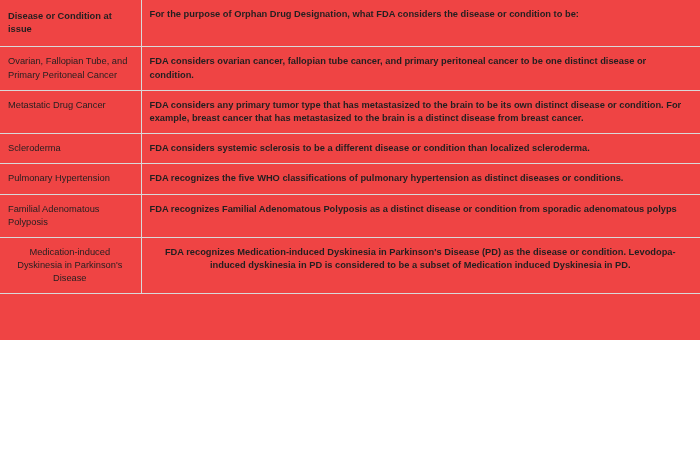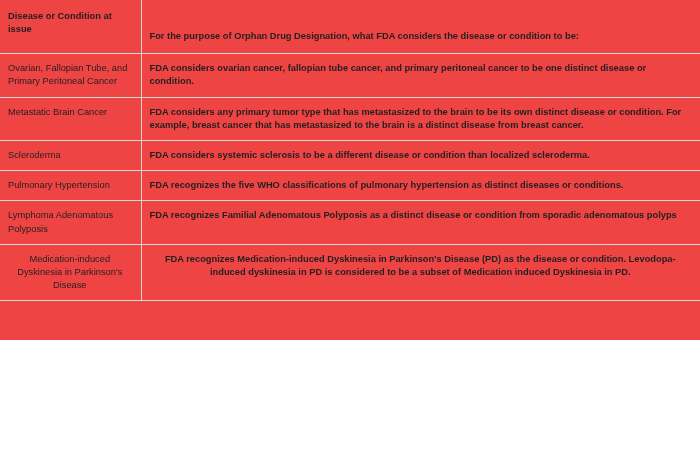--- a/index.html
+++ b/index.html
@@ -45,21 +45,21 @@
     border-right: 1px solid #d9d9d9;
   }
   table.fda-table thead th {
     font-weight: bold;
     border-top: none;
     border-bottom: 1px solid #d9d9d9;
     padding-top: 10px;
     padding-bottom: 10px;
   }
   table.fda-table thead th.head-meaning {
-    padding-top: 30px;
+    padding-top: 8px;
   }
   table.fda-table td.cell-condition {
     font-weight: normal;
   }
   table.fda-table tbody tr:last-child td {
     border-bottom: 1px solid #d9d9d9;
     text-align: center;
   }
 </style>
 </head>
@@ -76,33 +76,33 @@
         <th class="head-condition">Disease or Condition at issue</th>
         <th class="head-meaning">For the purpose of Orphan Drug Designation, what FDA considers the disease or condition to be:</th>
       </tr>
     </thead>
     <tbody>
       <tr>
         <td class="cell-condition">Ovarian, Fallopian Tube, and Primary Peritoneal Cancer</td>
         <td class="cell-meaning">FDA considers ovarian cancer, fallopian tube cancer, and primary peritoneal cancer to be one distinct disease or condition.</td>
       </tr>
       <tr>
-        <td class="cell-condition">Metastatic Brain Cancer</td>
+        <td class="cell-condition">Metastatic Drug Cancer</td>
         <td class="cell-meaning">FDA considers any primary tumor type that has metastasized to the brain to be its own distinct disease or condition. For example, breast cancer that has metastasized to the brain is a distinct disease from breast cancer.</td>
       </tr>
       <tr>
         <td class="cell-condition">Scleroderma</td>
         <td class="cell-meaning">FDA considers systemic sclerosis to be a different disease or condition than localized scleroderma.</td>
       </tr>
       <tr>
         <td class="cell-condition">Pulmonary Hypertension</td>
         <td class="cell-meaning">FDA recognizes the five WHO classifications of pulmonary hypertension as distinct diseases or conditions.</td>
       </tr>
       <tr>
-        <td class="cell-condition">Lymphoma Adenomatous Polyposis</td>
+        <td class="cell-condition">Familial Adenomatous Polyposis</td>
         <td class="cell-meaning">FDA recognizes Familial Adenomatous Polyposis as a distinct disease or condition from sporadic adenomatous polyps</td>
       </tr>
       <tr>
         <td class="cell-condition">Medication-induced Dyskinesia in Parkinson's Disease</td>
         <td class="cell-meaning">FDA recognizes Medication-induced Dyskinesia in Parkinson's Disease (PD) as the disease or condition. Levodopa-induced dyskinesia in PD is considered to be a subset of Medication induced Dyskinesia in PD.</td>
       </tr>
     </tbody>
   </table>
 </div>
 

